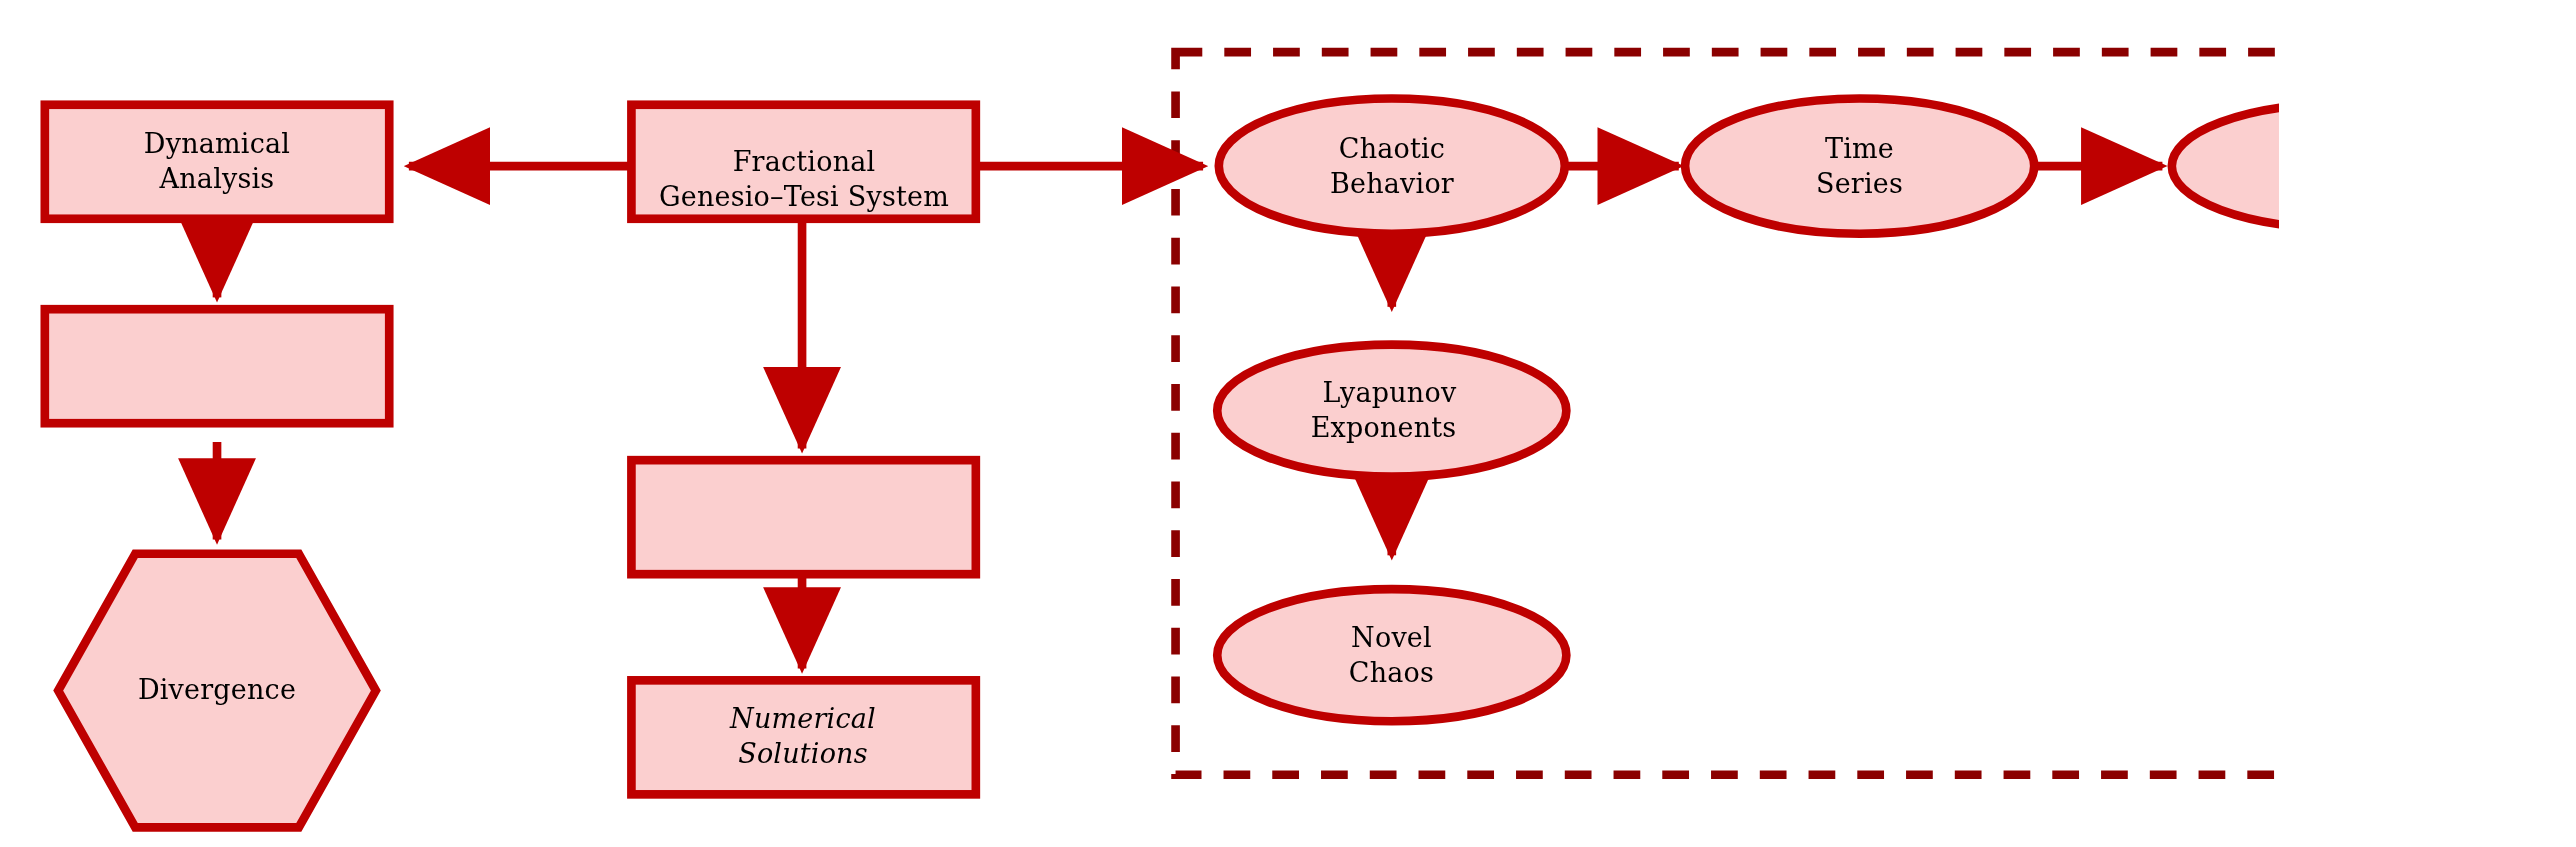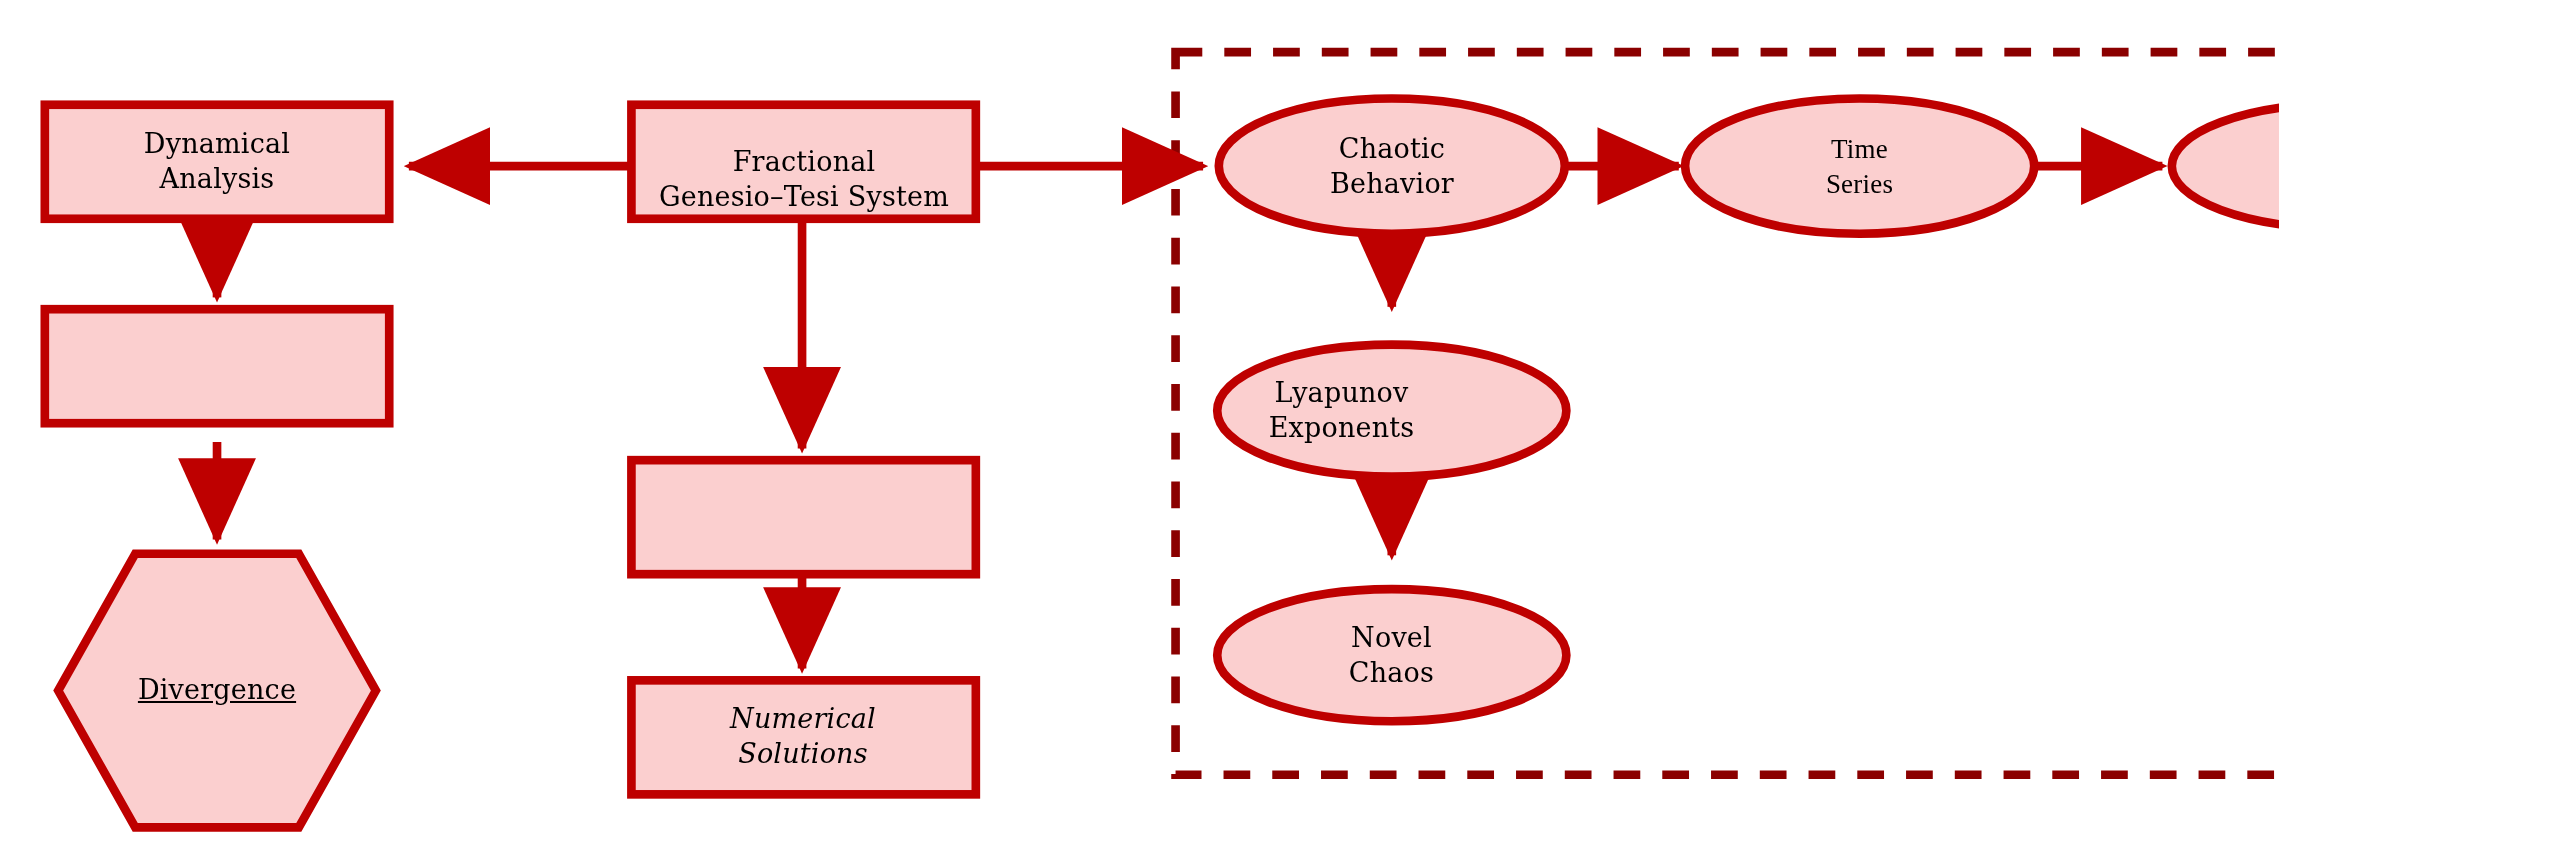--- a/index.html
+++ b/index.html
@@ -114,36 +114,36 @@
 
     <ellipse cx="1770" cy="522" rx="222" ry="84" fill="#FBCFCF" stroke="#BE0000" stroke-width="11"></ellipse>
 
     <ellipse cx="1770" cy="833" rx="222" ry="84" fill="#FBCFCF" stroke="#BE0000" stroke-width="11"></ellipse>
   </svg>
 
   <div class="node-label" style="left:45px; top:105px; width:344px; height:114px;">Dynamical
 Analysis</div>
 
 
-  <div class="node-label" style="left:58px; top:629px; width:318px; height:123px;text-decoration:underline;">Divergence</div>
+  <div class="node-label" style="left:58px; top:629px; width:318px; height:123px;">Divergence</div>
 
   <div class="node-label" style="left:624px; top:123px; width:360px; height:114px;">Fractional
 Genesio–Tesi System</div>
 
 
   <div class="node-label" style="left:631px; top:680px; width:344px; height:114px;font-style:italic;">Numerical
 Solutions</div>
 
   <div class="node-label" style="left:1219px; top:109px; width:346px; height:115px;">Chaotic
 Behavior</div>
 
-  <div class="node-label" style="left:1685px; top:109px; width:349px; height:115px;font-family:Liberation Serif, serif;">Time
+  <div class="node-label" style="left:1685px; top:109px; width:349px; height:115px;">Time
 Series</div>
 
 
-  <div class="node-label" style="left:1167px; top:353px; width:349px; height:115px;">Lyapunov
+  <div class="node-label" style="left:1209px; top:353px; width:349px; height:115px;text-align:right;">Lyapunov
 Exponents</div>
 
   <div class="node-label" style="left:1217px; top:598px; width:349px; height:115px;">Novel
 Chaos</div>
 
 </div>
 
 
 </body></html>

